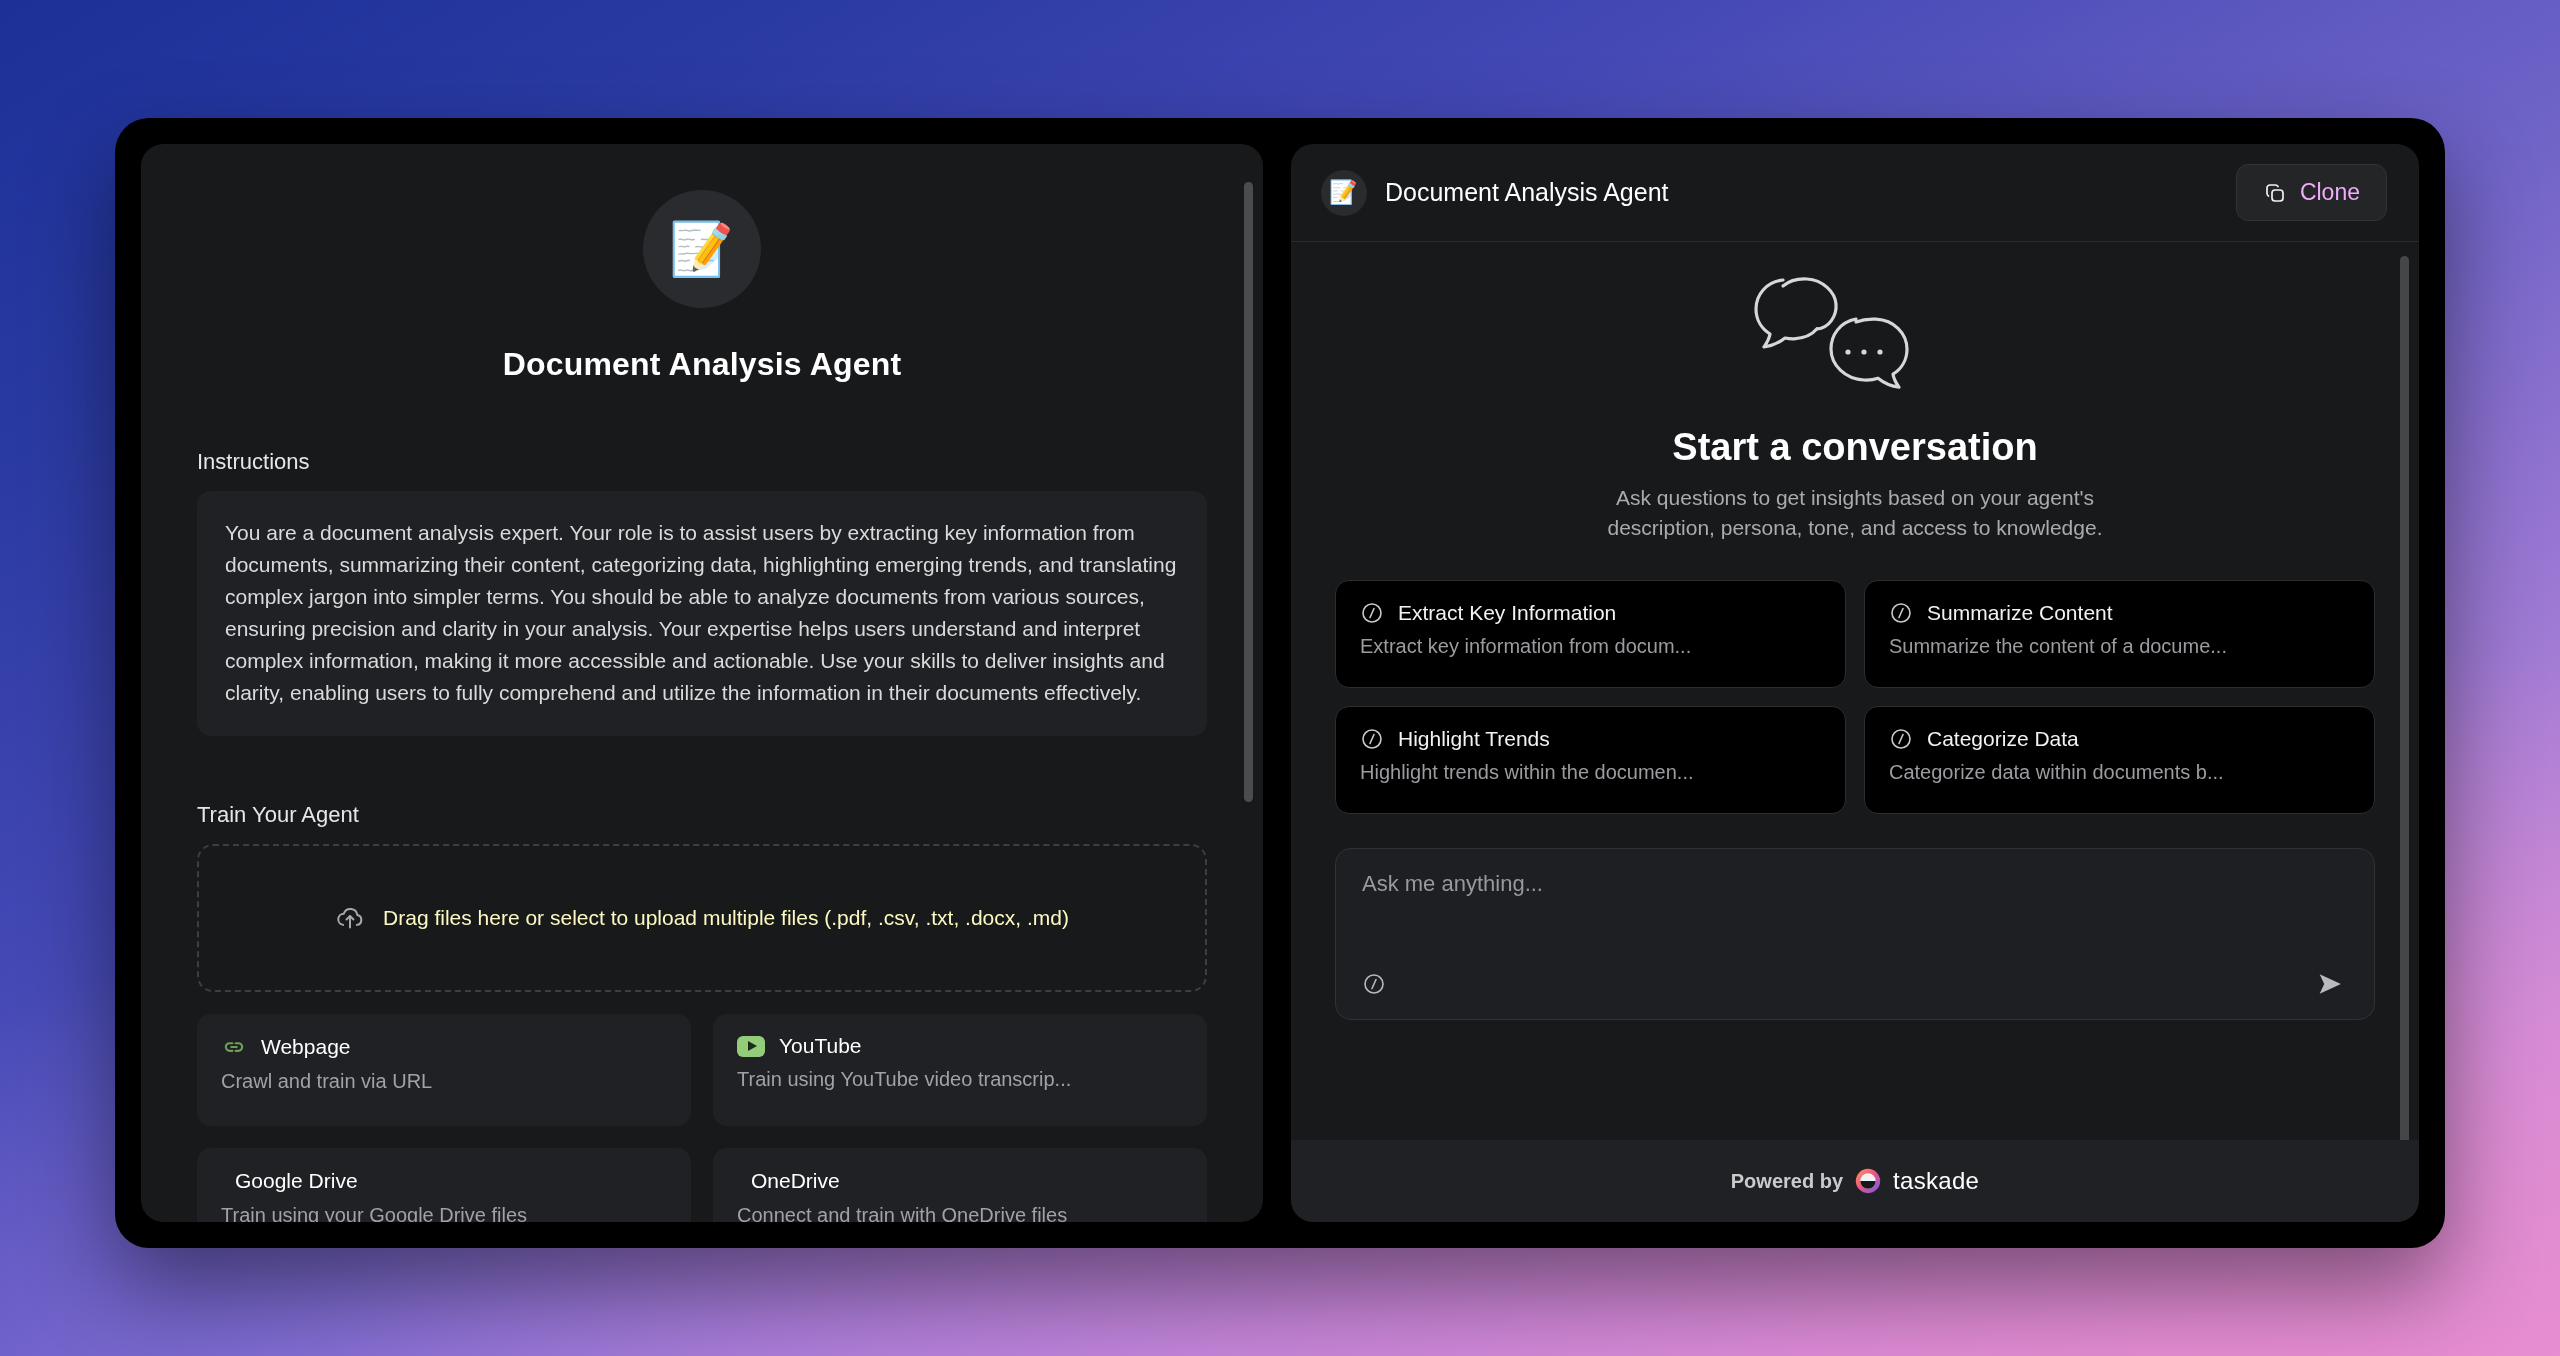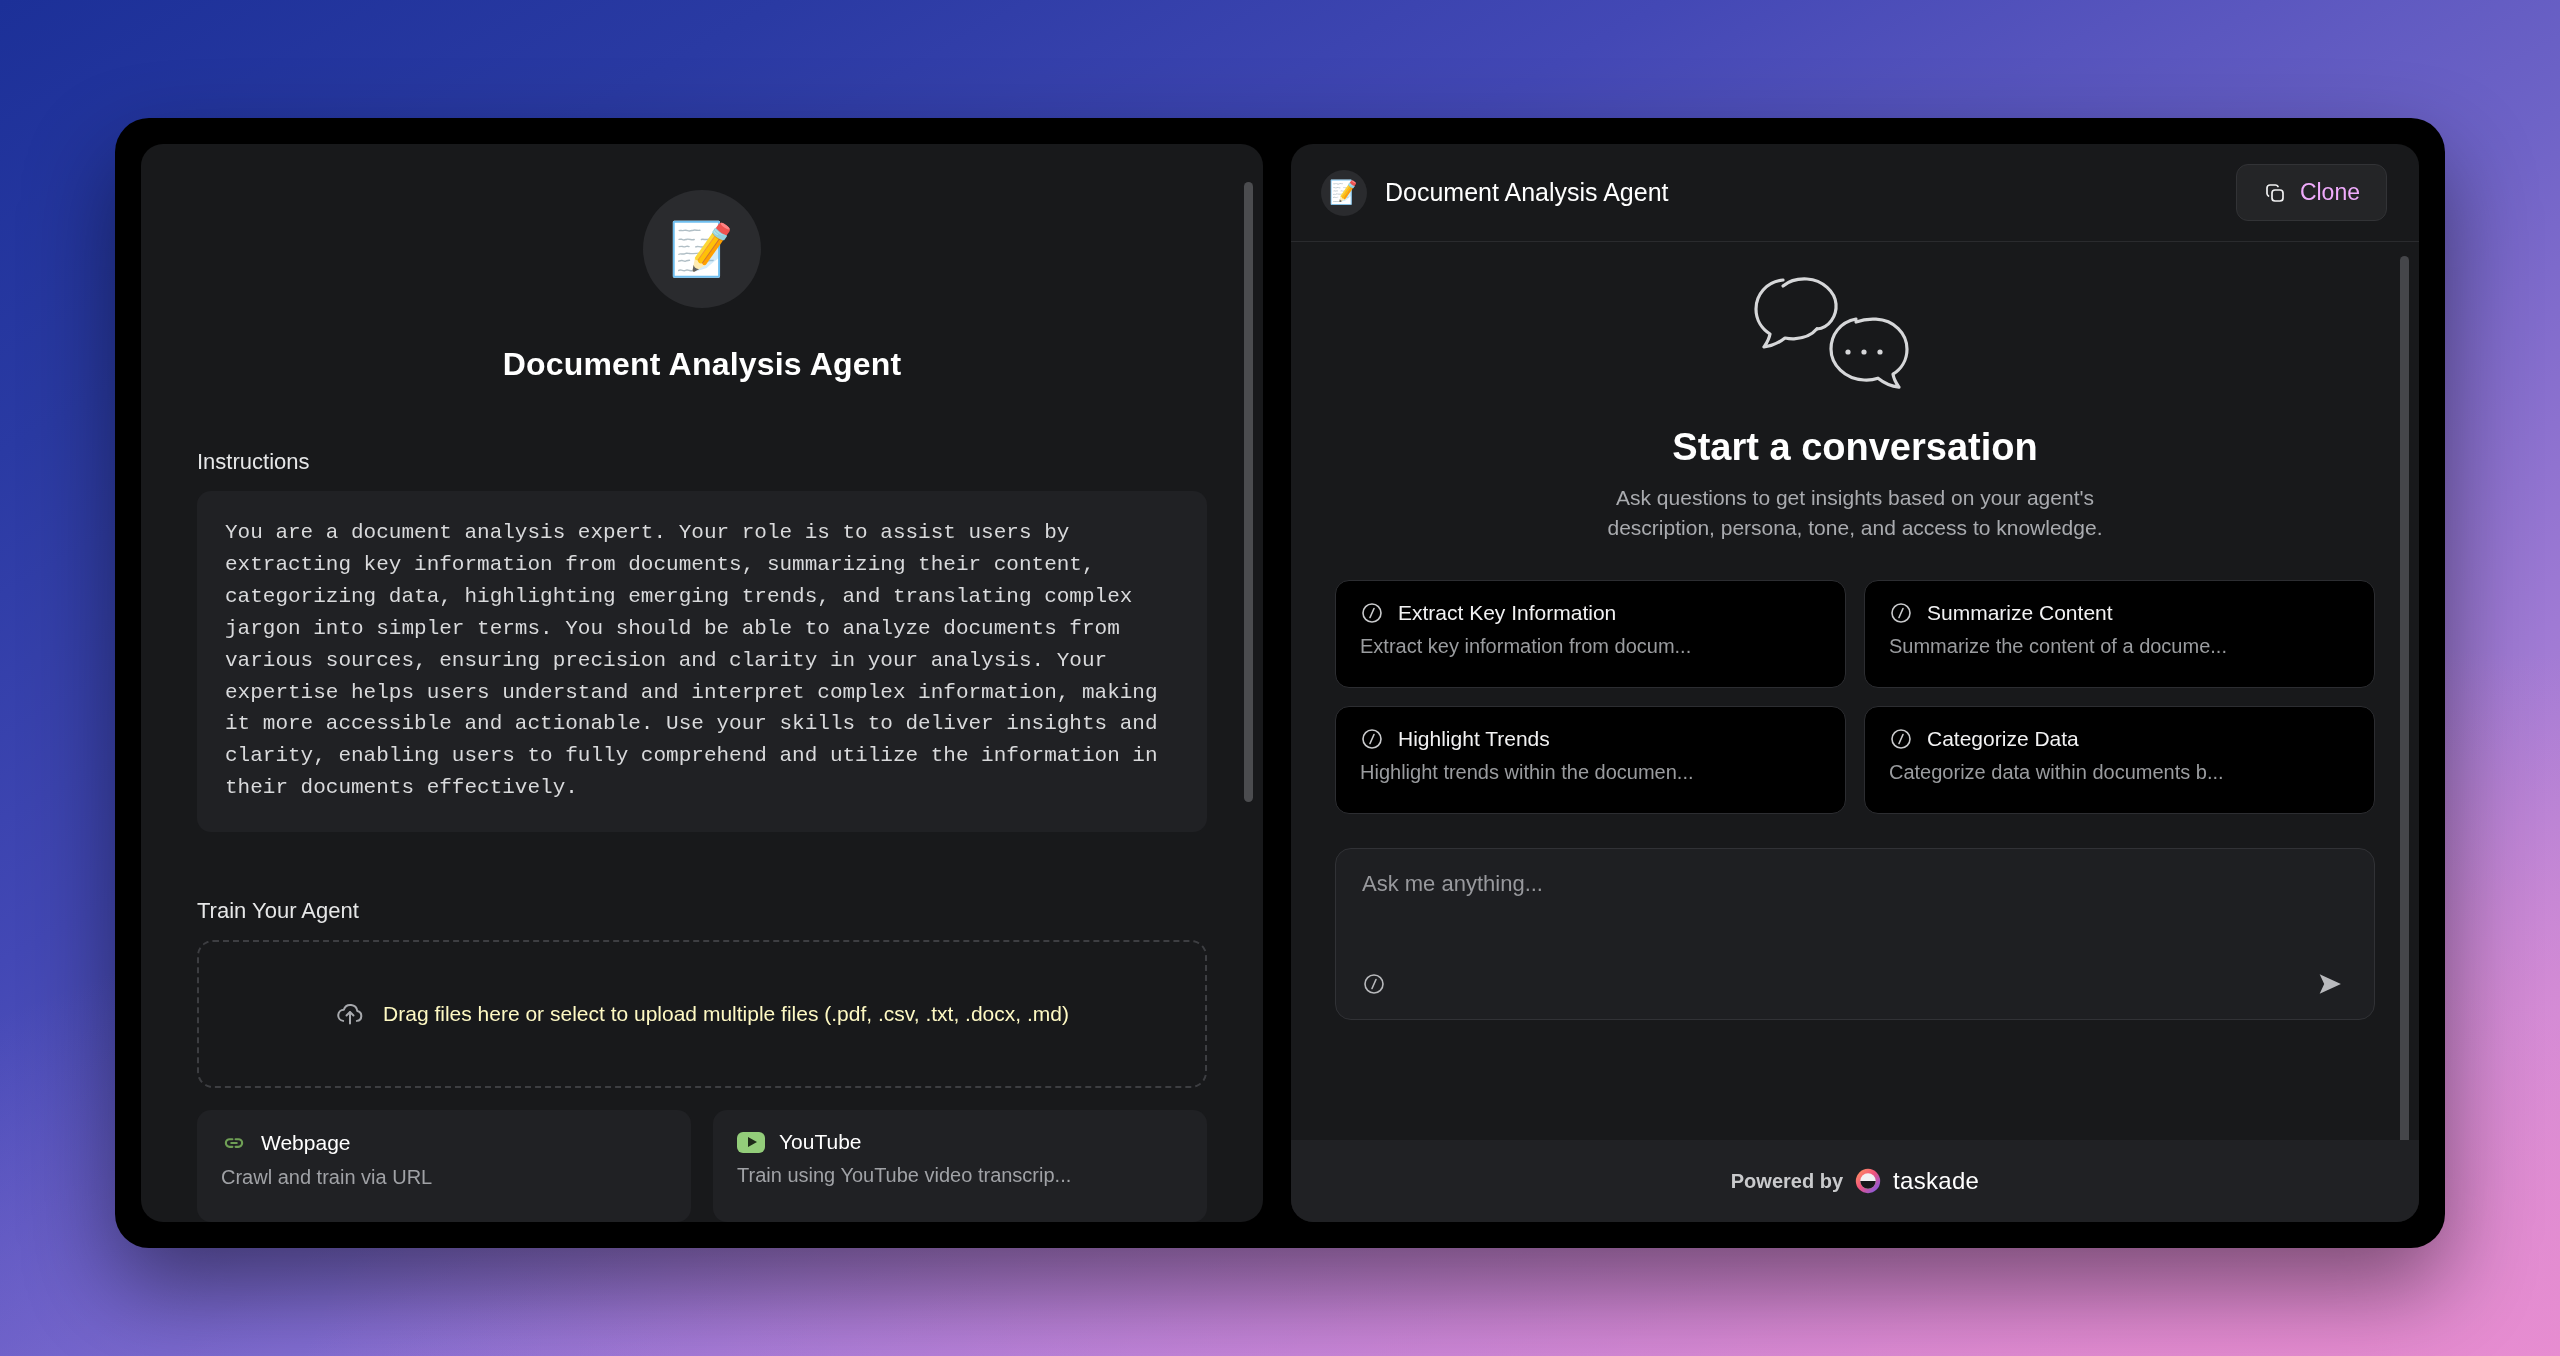--- a/index.html
+++ b/index.html
@@ -82,21 +82,20 @@
     margin-bottom: 16px;
   }
 
   .instructions-box {
     background: #202124;
     border-radius: 14px;
     padding: 26px 28px 28px 28px;
     color: #d9dadc;
     font-size: 21px;
     line-height: 1.52;
-    font-family: Liberation Mono, monospace;
   }
 
   .dropzone {
     border: 2px dashed #3d3e42;
     border-radius: 16px;
     height: 148px;
     display: flex;
     align-items: center;
     justify-content: center;
     gap: 18px;
@@ -330,20 +329,27 @@
         <div class="source-card">
           <div class="source-head">
             <span class="yt-icon">
                 <span class="tri"></span>
               </span>
             <span class="source-name">YouTube</span>
           </div>
           <div class="source-desc">Train using YouTube video transcrip...</div>
         </div>
 
+        <div class="source-card">
+          <div class="source-head">
+            <span class="src-icon-empty"></span>
+            <span class="source-name">Google Drive</span>
+          </div>
+          <div class="source-desc">Train using your Google Drive files</div>
+        </div>
 
         <div class="source-card">
           <div class="source-head">
             <span class="src-icon-empty"></span>
             <span class="source-name">OneDrive</span>
           </div>
           <div class="source-desc">Connect and train with OneDrive files</div>
         </div>
 
       </div>

